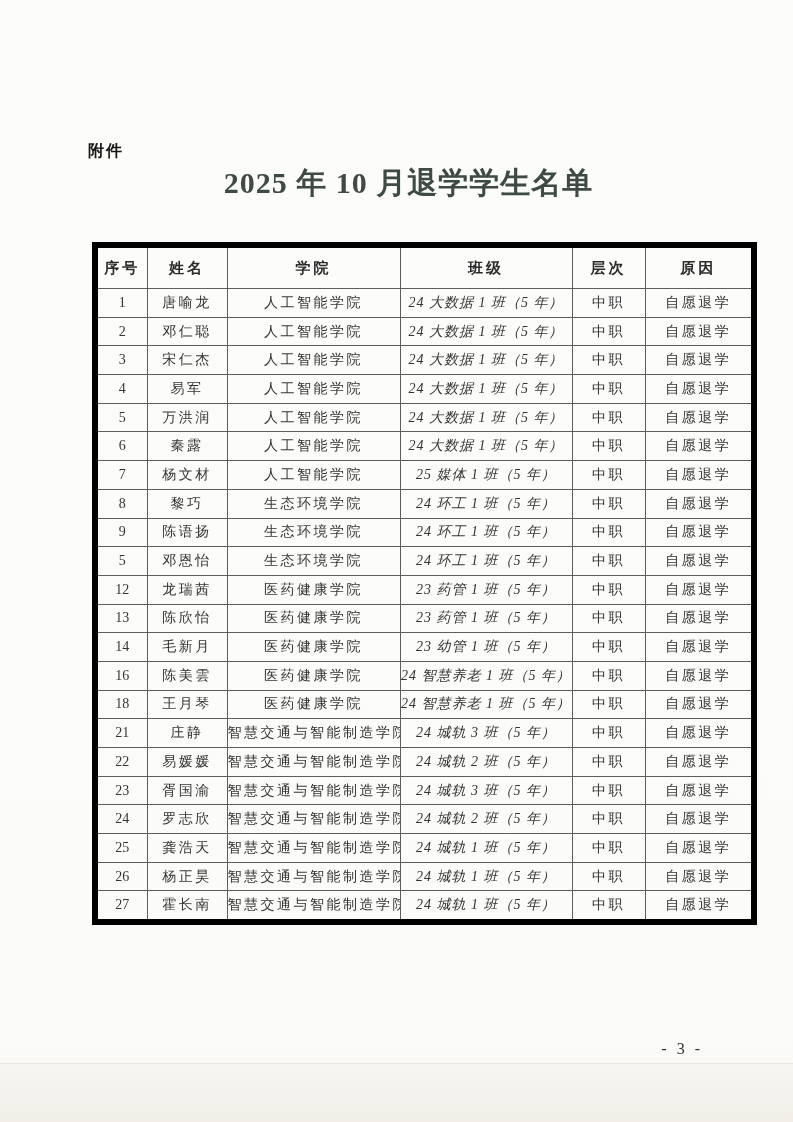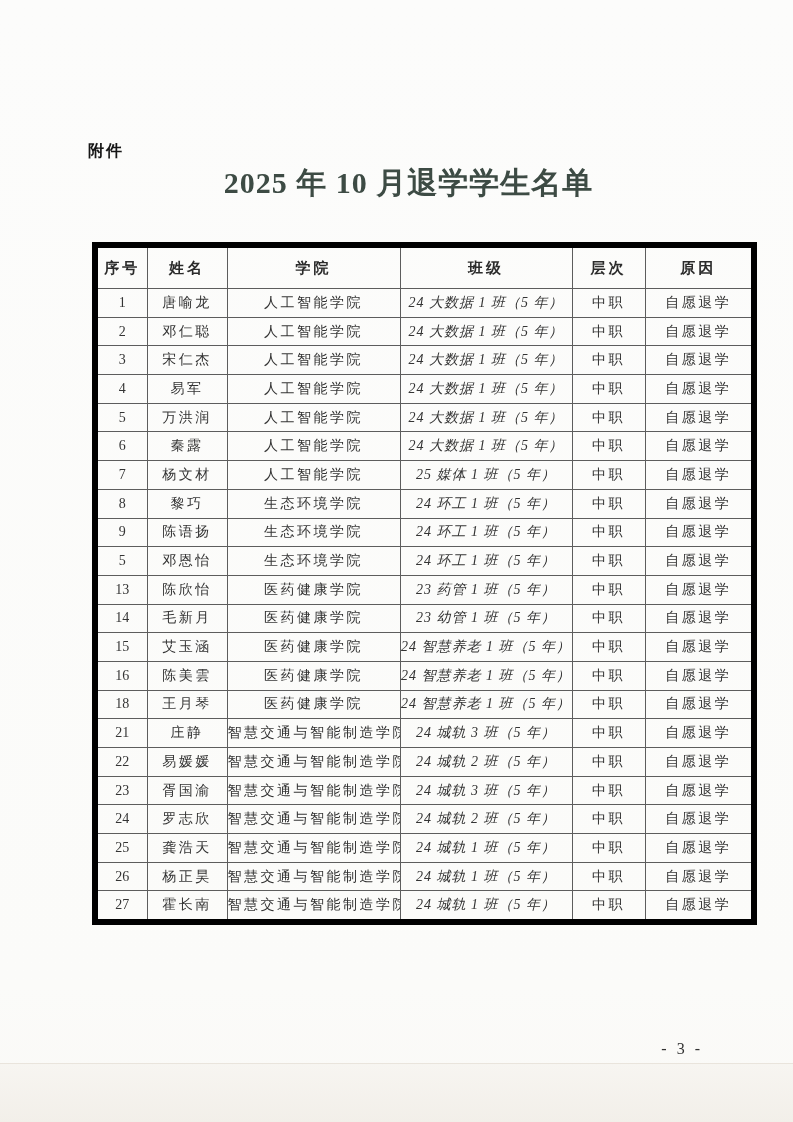--- a/index.html
+++ b/index.html
@@ -153,44 +153,44 @@
         </tr>
         <tr>
           <td class="c0">5</td>
           <td class="c1">邓恩怡</td>
           <td class="c2">生态环境学院</td>
           <td class="c3">24 环工 1 班（5 年）</td>
           <td class="c4">中职</td>
           <td class="c5">自愿退学</td>
         </tr>
         <tr>
+          <td class="c0">12</td>
+          <td class="c1">龙瑞茜</td>
+          <td class="c2">医药健康学院</td>
+          <td class="c3">23 药管 1 班（5 年）</td>
+          <td class="c4">中职</td>
+          <td class="c5">自愿退学</td>
+        </tr>
+        <tr>
           <td class="c0">13</td>
           <td class="c1">陈欣怡</td>
           <td class="c2">医药健康学院</td>
           <td class="c3">23 药管 1 班（5 年）</td>
           <td class="c4">中职</td>
           <td class="c5">自愿退学</td>
         </tr>
         <tr>
           <td class="c0">14</td>
           <td class="c1">毛新月</td>
           <td class="c2">医药健康学院</td>
           <td class="c3">23 幼管 1 班（5 年）</td>
           <td class="c4">中职</td>
           <td class="c5">自愿退学</td>
         </tr>
         <tr>
-          <td class="c0">15</td>
-          <td class="c1">艾玉涵</td>
-          <td class="c2">医药健康学院</td>
-          <td class="c3">24 智慧养老 1 班（5 年）</td>
-          <td class="c4">中职</td>
-          <td class="c5">自愿退学</td>
-        </tr>
-        <tr>
           <td class="c0">16</td>
           <td class="c1">陈美雲</td>
           <td class="c2">医药健康学院</td>
           <td class="c3">24 智慧养老 1 班（5 年）</td>
           <td class="c4">中职</td>
           <td class="c5">自愿退学</td>
         </tr>
         <tr>
           <td class="c0">18</td>
           <td class="c1">王月琴</td>

